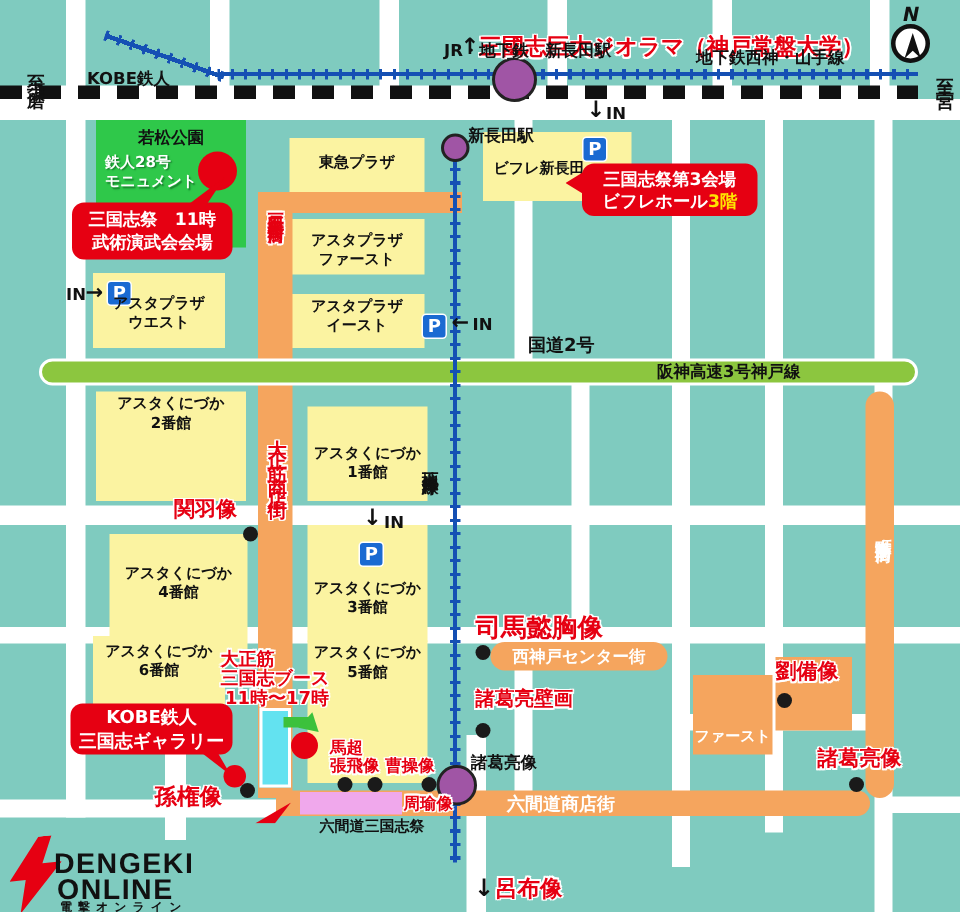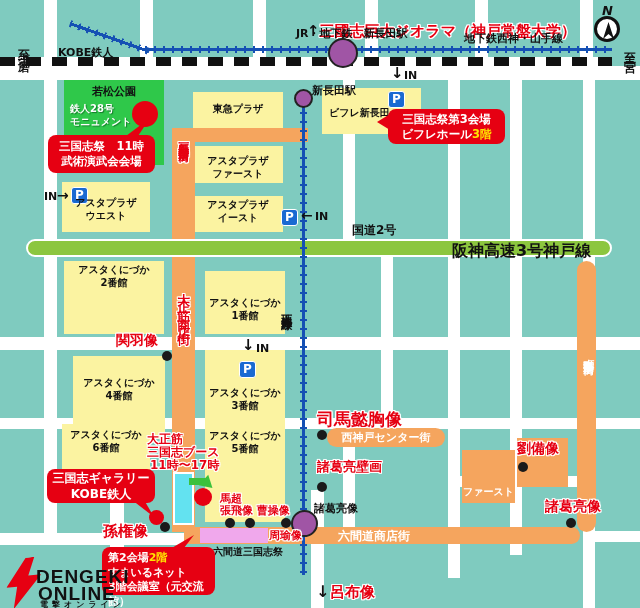--- a/index.html
+++ b/index.html
@@ -140,21 +140,21 @@
   <div class="lbl" style="left:602px;top:3px;font-size:13px;font-style:italic">N</div>
   <div class="compass" style="left:594px;top:16px">
       <div class="needle"></div>
     </div>
 
   <div class="lbl" style="left:312px;top:84px;font-size:11px">新長田駅</div>
   <div class="lbl" style="left:314px;top:502px;font-size:11px">諸葛亮像</div>
   <div class="lbl v" style="left:279px;top:305px;font-size:11px;letter-spacing:1px">地下鉄海岸線</div>
 
   <div class="lbl" style="left:352px;top:223px;font-size:12px">国道2号</div>
-  <div class="lbl" style="left:452px;top:241px;font-size:16px">阪神高速3号神戸線</div>
+  <div class="lbl" style="left:438px;top:241px;font-size:11px">阪神高速3号神戸線</div>
 
   <div class="lbl v red" style="left:176px;top:134px;font-size:11px;letter-spacing:1px">新長田一番街商店街</div>
   <div class="lbl v red" style="left:175px;top:283px;font-size:13px;letter-spacing:8px">大正筋商店街</div>
   <div class="lbl wt" style="left:338px;top:529px;font-size:12px">六間道商店街</div>
   <div class="lbl wt c" style="left:327px;top:431px;width:118px;font-size:11px">西神戸センター街</div>
   <div class="lbl v wt" style="left:581px;top:350px;font-size:11px;letter-spacing:1px">本町筋商店街</div>
 
   <div class="lbl c" style="left:64px;top:85px;width:100px;font-size:11px">若松公園</div>
   <div class="lbl wt" style="left:70px;top:103px;font-size:10px;text-shadow:1px 1px 1px #157a2a">鉄人28号
 モニュメント</div>
@@ -205,29 +205,24 @@
 
   <div class="tail" style="left:377px;top:114px;width:13px;height:16px;clip-path:polygon(100% 0,0 50%,100% 100%)"></div>
   <div class="rb" style="left:388px;top:109px;width:117px;height:35px;font-size:11.5px;padding-top:3px">
     <div>三国志祭第3会場</div>
     <div><span>ビフレホール</span><span class="yellow">3階</span></div>
   </div>
 
 
   <div class="tail" style="left:132px;top:500px;width:22px;height:17px;clip-path:polygon(0 0,55% 0,100% 100%)"></div>
   <div class="rb" style="left:47px;top:469px;width:108px;height:34px;font-size:12px;padding-top:2px">
+    <div>KOBE鉄人</div>
     <div>三国志ギャラリー</div>
-    <div>KOBE鉄人</div>
   </div>
 
   <div class="tail" style="left:170px;top:535px;width:24px;height:14px;clip-path:polygon(0 100%,100% 0,55% 100%)"></div>
-  <div class="rb" style="left:102px;top:547px;width:113px;height:48px;font-size:11px;text-align:left;padding:4px 0 0 6px">
-    <div><span>第2会場</span><span class="yellow">2階</span></div>
-    <div>すまいるネット</div>
-    <div>3階会議室（元交流館）</div>
-  </div>
 
   <div class="bolt" style="left:6px;top:558px;width:36px;height:50px"></div>
   <div class="logo-t" style="left:36px;top:566px;font-size:19px">DENGEKI</div>
   <div class="logo-t" style="left:38px;top:583px;font-size:19px">ONLINE</div>
   <div class="logo-t" style="left:40px;top:599px;font-size:8px;letter-spacing:4px">電撃オンライン</div>
 
 </div>
 
 </body></html>

